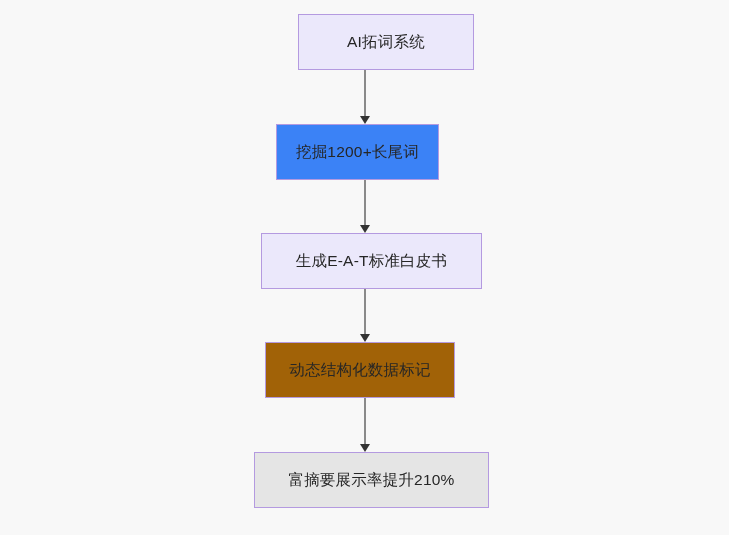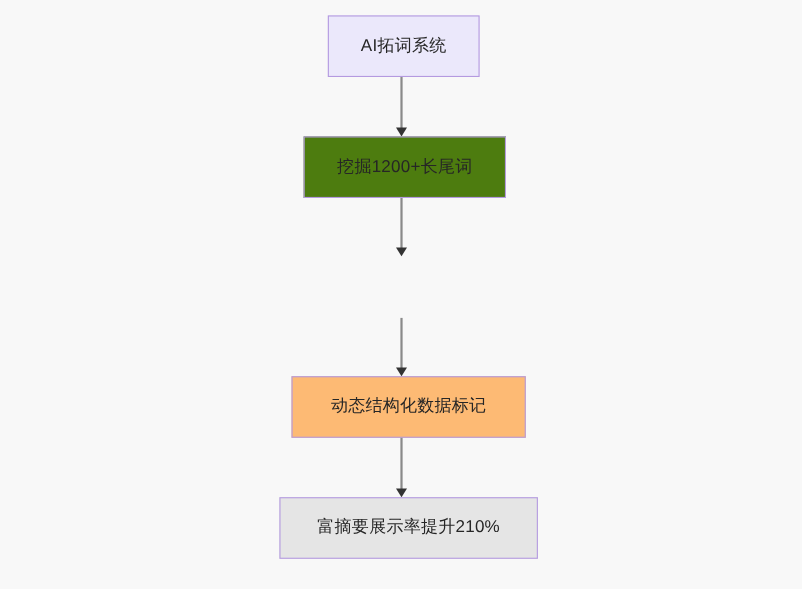--- a/index.html
+++ b/index.html
@@ -54,45 +54,48 @@
     border-right: 5.5px solid transparent;
     border-top: 8px solid #333333;
     margin-top: -1px;
   }
 </style>
 </head>
 <body style="background: rgb(248, 248, 248);">
 
 <div id="flowchart">
 
-  <div class="node" style="left: 298px; top: 14px; width: 138px; background: rgb(235, 232, 251); border-color: rgb(180, 154, 224); color: rgb(38, 38, 38);">
+  <div class="node" style="left: 298px; top: 14px; width: 176px; background: rgb(235, 232, 251); border-color: rgb(180, 154, 224); color: rgb(38, 38, 38);">
     <span class="node-label">AI拓词系统</span>
   </div>
 
   <div class="edge" style="left: 358px; top: 70px; height: 54px;">
     <div class="edge-line" style="background: rgb(138, 138, 138);"></div>
     <div class="edge-head" style="border-top-color: rgb(51, 51, 51);"></div>
   </div>
 
-  <div class="node" style="left: 276px; top: 124px; width: 184px; background: #4d7c0f; border-color: rgb(180, 154, 224); color: rgb(38, 38, 38);">
+  <div class="node" style="left: 276px; top: 124px; width: 163px; background: #3b82f6; border-color: rgb(180, 154, 224); color: rgb(38, 38, 38);">
     <span class="node-label">挖掘1200+长尾词</span>
   </div>
 
   <div class="edge" style="left: 358px; top: 180px; height: 53px;">
     <div class="edge-line" style="background: rgb(138, 138, 138);"></div>
     <div class="edge-head" style="border-top-color: rgb(51, 51, 51);"></div>
   </div>
 
+  <div class="node" style="left: 261px; top: 233px; width: 221px; background: rgb(235, 232, 251); border-color: rgb(180, 154, 224); color: rgb(38, 38, 38);">
+    <span class="node-label">生成E-A-T标准白皮书</span>
+  </div>
 
   <div class="edge" style="left: 358px; top: 289px; height: 53px;">
     <div class="edge-line" style="background: rgb(138, 138, 138);"></div>
     <div class="edge-head" style="border-top-color: rgb(51, 51, 51);"></div>
   </div>
 
-  <div class="node" style="left: 265px; top: 342px; width: 213px; background: #fdba74; border-color: rgb(180, 154, 224); color: rgb(38, 38, 38);">
+  <div class="node" style="left: 265px; top: 342px; width: 190px; background: #a16207; border-color: rgb(180, 154, 224); color: rgb(38, 38, 38);">
     <span class="node-label">动态结构化数据标记</span>
   </div>
 
   <div class="edge" style="left: 358px; top: 398px; height: 54px;">
     <div class="edge-line" style="background: rgb(138, 138, 138);"></div>
     <div class="edge-head" style="border-top-color: rgb(51, 51, 51);"></div>
   </div>
 
   <div class="node" style="left: 254px; top: 452px; width: 235px; background: #e5e5e5; border-color: rgb(180, 154, 224); color: rgb(38, 38, 38);">
     <span class="node-label">富摘要展示率提升210%</span>

